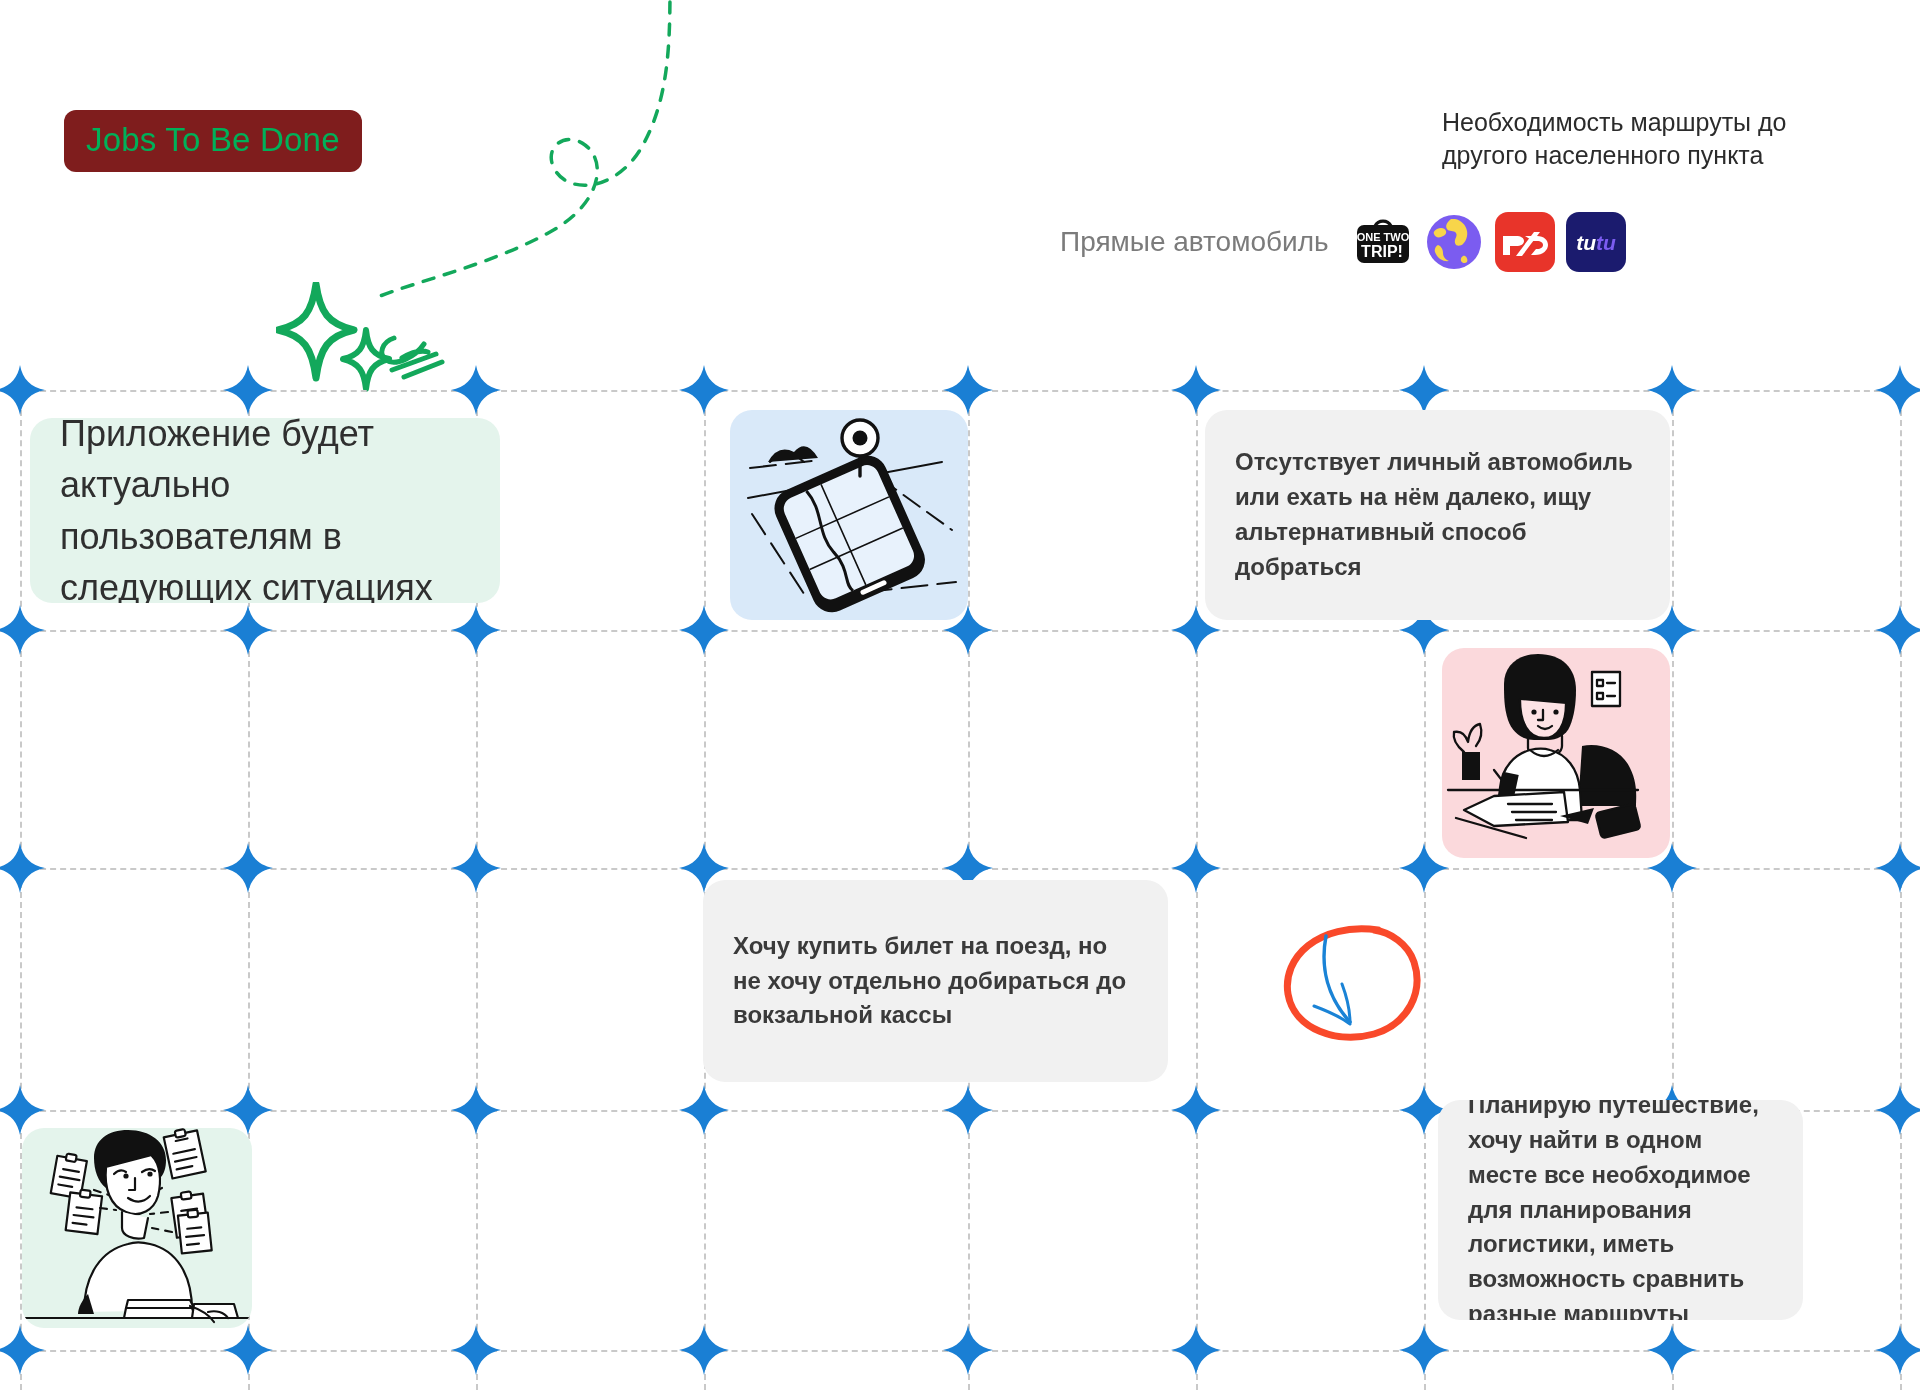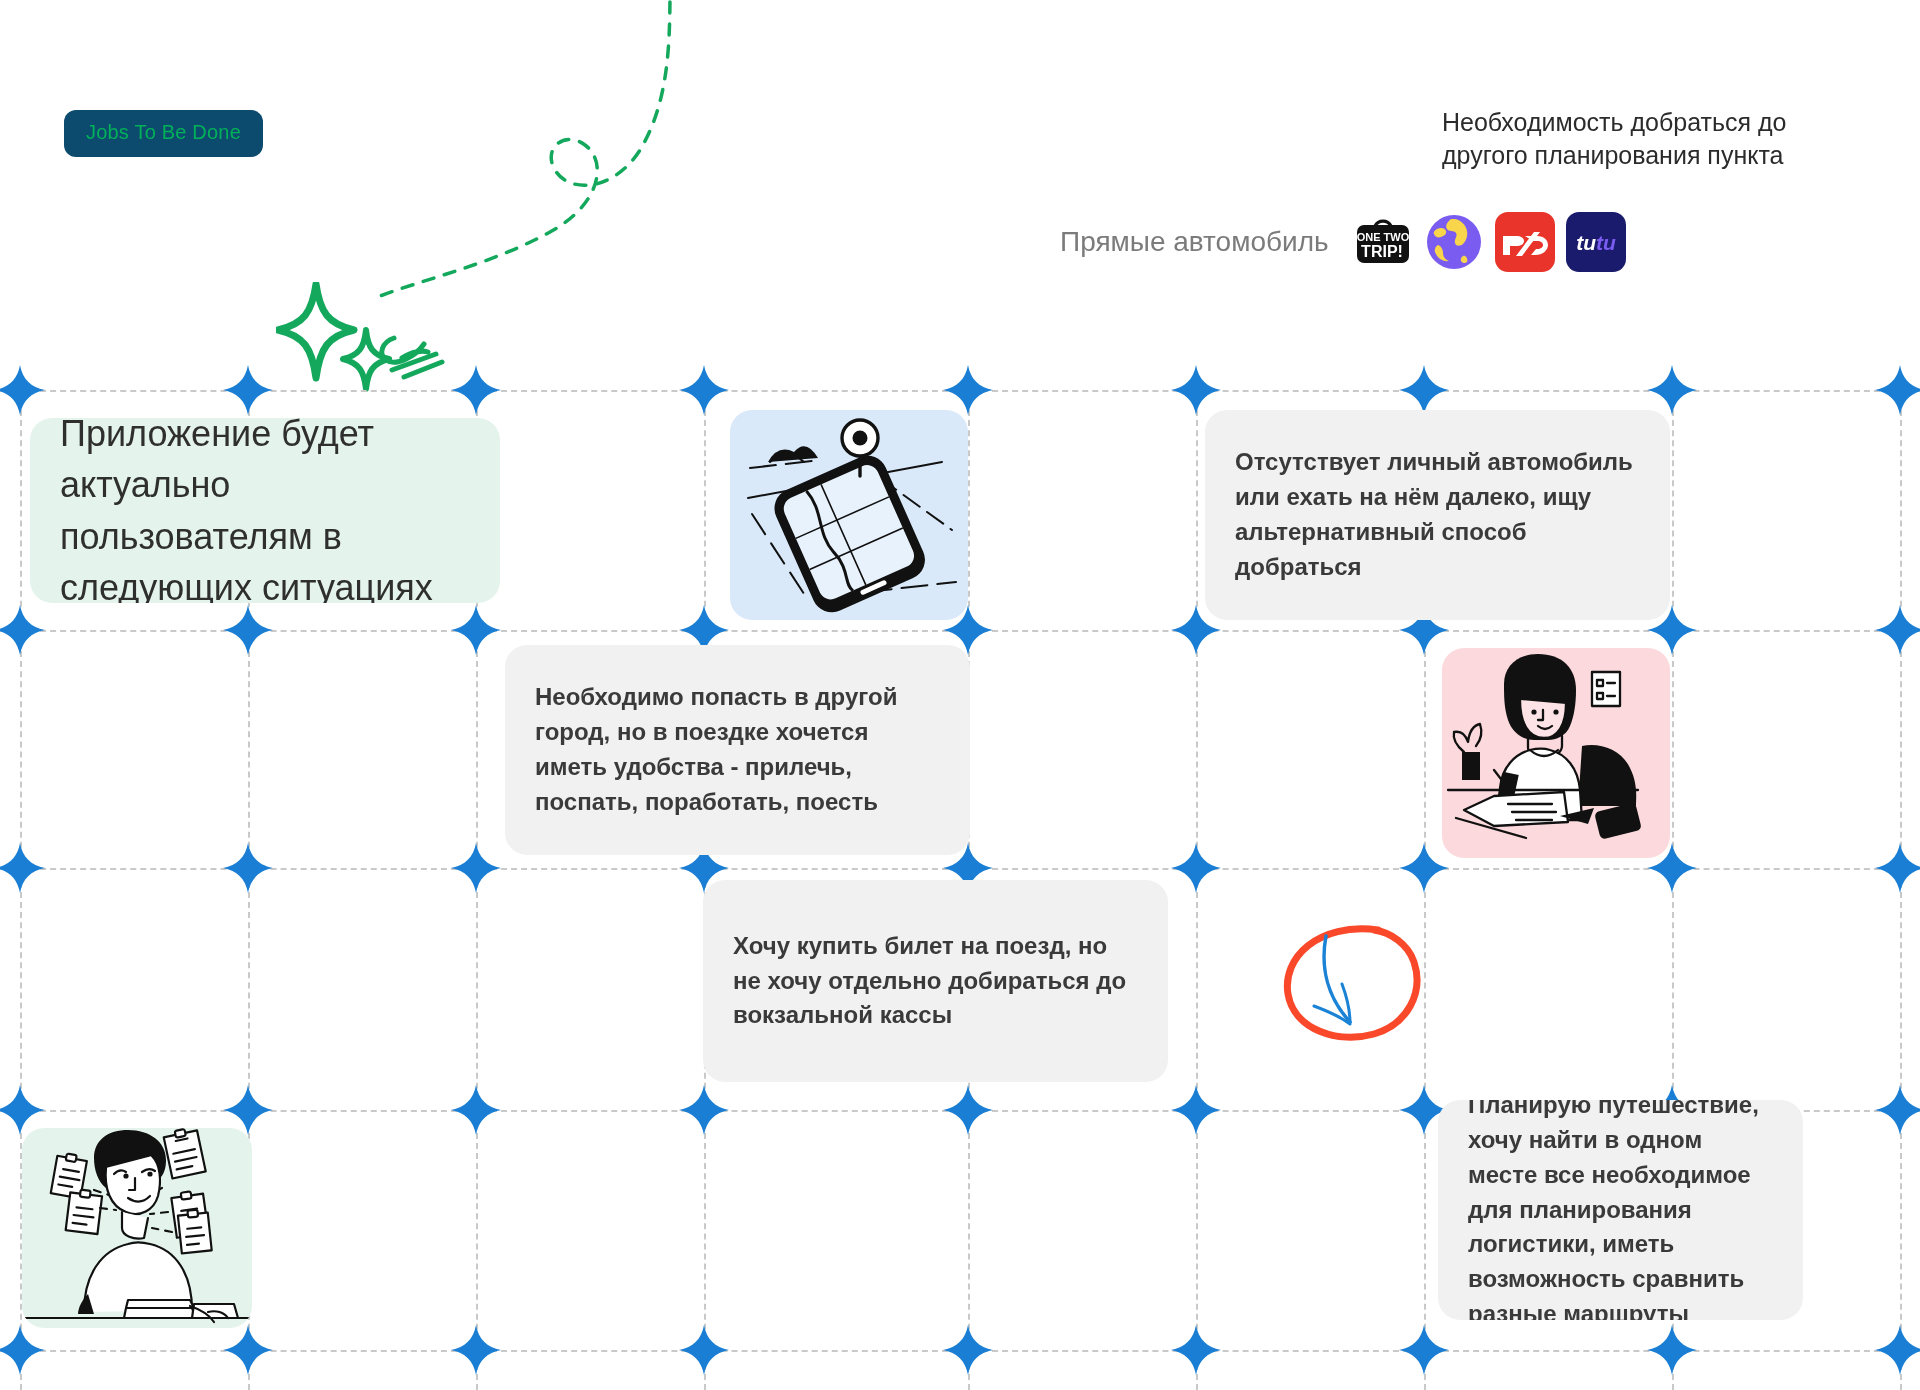--- a/index.html
+++ b/index.html
@@ -7,22 +7,22 @@
     width: 1920px; height: 1390px;
     background: #ffffff;
     font-family: "Liberation Sans", sans-serif;
     overflow: hidden;
   }
   #root { position: relative; width: 1920px; height: 1390px; }
 
   
   .jtbd-badge {
     position: absolute; left: 64px; top: 110px;
-    background: #0c4a6e; color: #00b159;
-    font-size: 20px; letter-spacing: .2px;
+    background: #7f1d1d; color: #00b159;
+    font-size: 33px; letter-spacing: .2px;
     padding: 11px 22px 13px; border-radius: 12px;
     white-space: nowrap;
   }
   .need-text {
     position: absolute; left: 1442px; top: 106px;
     width: 430px;
     font-size: 25px; line-height: 1.3; color: #2b2b2b;
   }
   .competitors-row {
     position: absolute; left: 1060px; top: 212px;
@@ -64,21 +64,21 @@
   .card.illus { display: flex; align-items: center; justify-content: center; }
   .card.illus svg { width: 100%; height: 100%; display: block; }
 </style>
 </head>
 <body>
 
 <div id="root">
 
   <div class="jtbd-badge">Jobs To Be Done</div>
 
-  <div class="need-text">Необходимость добраться до другого планирования пункта</div>
+  <div class="need-text">Необходимость маршруты до другого населенного пункта</div>
 
   <div class="competitors-row">
     <div class="competitors-label">Прямые автомобиль</div>
     <div class="logos">
 
       <div class="logo">
         <svg viewBox="0 0 60 60" width="60" height="60">
           <path d="M22 14 A9 9 0 0 1 38 14" fill="none" stroke="#111" stroke-width="3.2"></path>
           <rect x="4" y="13" width="52" height="38" rx="7" fill="#111"></rect>
           <text x="30" y="29" fill="#fff" font-family="'Liberation Sans',sans-serif" font-size="11" font-weight="bold" text-anchor="middle">ONE TWO</text>
@@ -318,23 +318,20 @@
         <path d="M18 2 A18 18 0 0 1 18 38 L18 58 L18 38 A18 18 0 0 1 18 2 Z" fill="#fff" stroke="#111" stroke-width="3.4" stroke-linejoin="round"></path>
         <circle cx="18" cy="20" r="7.5" fill="#111"></circle>
       </g>
     </svg>
   </div>
 
   <div class="card text grey" style="left:1205px; top:410px; width:465px; height:210px;">
     <div class="body">Отсутствует личный автомобиль или ехать на нём далеко, ищу альтернативный способ добраться</div>
   </div>
 
-  <div class="card text grey" style="left:505px; top:645px; width:465px; height:210px;">
-    <div class="body">Необходимо попасть в другой город, но в поездке хочется иметь удобства - прилечь, поспать, поработать, поесть</div>
-  </div>
 
   <div class="card illus pink" style="left:1442px; top:648px; width:228px; height:210px;">
     <svg viewBox="0 0 228 210">
       <g stroke="#111" fill="none" stroke-width="2.3" stroke-linejoin="round" stroke-linecap="round">
         <rect x="150" y="24" width="28" height="34" fill="#fff"></rect>
         <rect x="155" y="32" width="6" height="6"></rect>
           <path d="M165 35 H173"></path>
         <rect x="155" y="45" width="6" height="6"></rect>
           <path d="M165 48 H173"></path>
         <path d="M140 98 c18 -4 40 4 48 22 c8 16 6 30 6 38 h-58z" fill="#111" stroke="none"></path>

